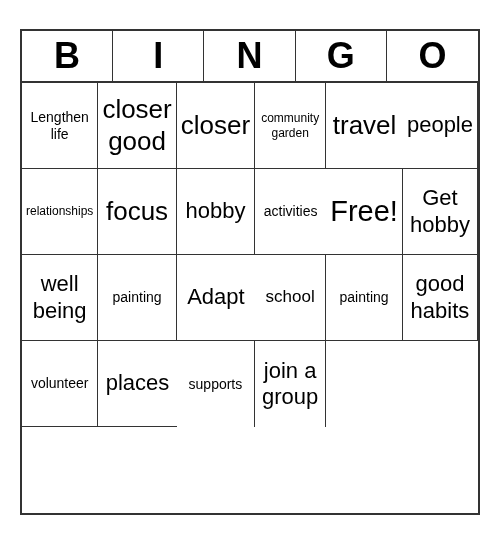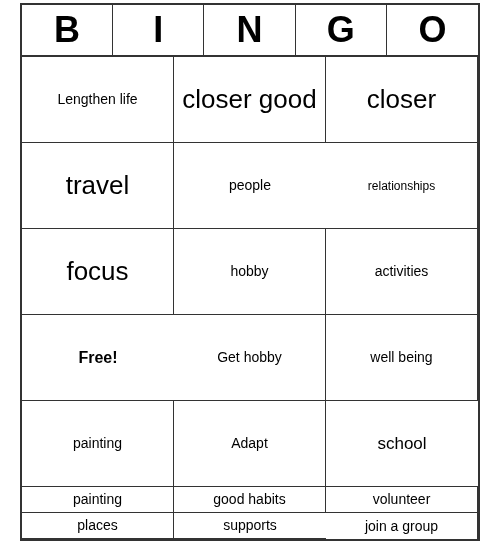--- a/index.html
+++ b/index.html
@@ -26,46 +26,46 @@
       font-size: 36px;
       font-weight: bold;
       padding: 4px 0;
       border-right: 1px solid #333;
     }
     .bingo-header-cell:last-child {
       border-right: none;
     }
     .bingo-grid {
       display: grid;
-      grid-template-columns: repeat(3, 1fr);
+      grid-template-columns: repeat(6, 1fr);
       grid-template-rows: repeat(5, 86px);
       border-radius: 10px;
     }
     .bingo-cell {
       border-right: 1px solid #333;
       border-bottom: 1px solid #333;
       display: flex;
       align-items: center;
       justify-content: center;
       text-align: center;
       padding: 4px;
       line-height: 1.2;
     }
     .bingo-cell:nth-child(5n) {
       border-right: none;
     }
     .bingo-cell:nth-child(n+21) {
       border-bottom: none;
     }
     .size-xl { font-size: 26px; font-weight: normal; }
-    .size-lg { font-size: 14px; font-weight: normal; }
+    .size-lg { font-size: 22px; font-weight: normal; }
     .size-md { font-size: 17px; font-weight: normal; }
     .size-sm { font-size: 14px; font-weight: normal; }
     .size-xs { font-size: 12px; font-weight: normal; }
-    .free-cell { font-size: 16px; font-weight: bold; }
+    .free-cell { font-size: 29px; font-weight: normal; }
   </style>
 </head>
 <body>
 
 <div class="bingo-card">
   <div class="bingo-header">
   <div class="bingo-header-cell">B</div>
       <div class="bingo-header-cell">I</div>
       <div class="bingo-header-cell">N</div>
       <div class="bingo-header-cell">G</div>
@@ -73,20 +73,23 @@
     </div>
   <div class="bingo-grid">
   <div class="bingo-cell">
         <span class="size-sm">Lengthen life</span>
       </div>
       <div class="bingo-cell">
         <span class="size-xl">closer good</span>
       </div>
       <div class="bingo-cell">
         <span class="size-xl">closer</span>
+      </div>
+      <div class="bingo-cell">
+        <span class="size-xs">community garden</span>
       </div>
       <div class="bingo-cell">
         <span class="size-xl">travel</span>
       </div>
       <div class="bingo-cell">
         <span class="size-lg">people</span>
       </div>
       <div class="bingo-cell">
         <span class="size-xs">relationships</span>
       </div>

